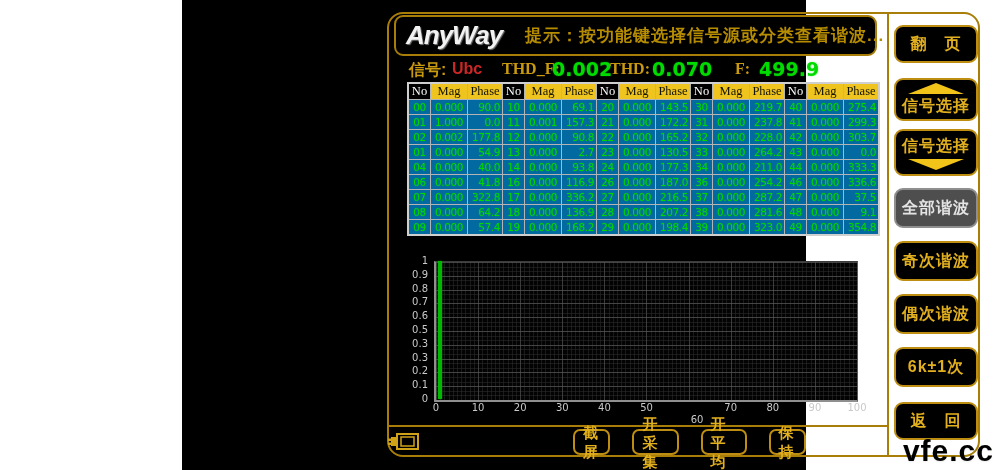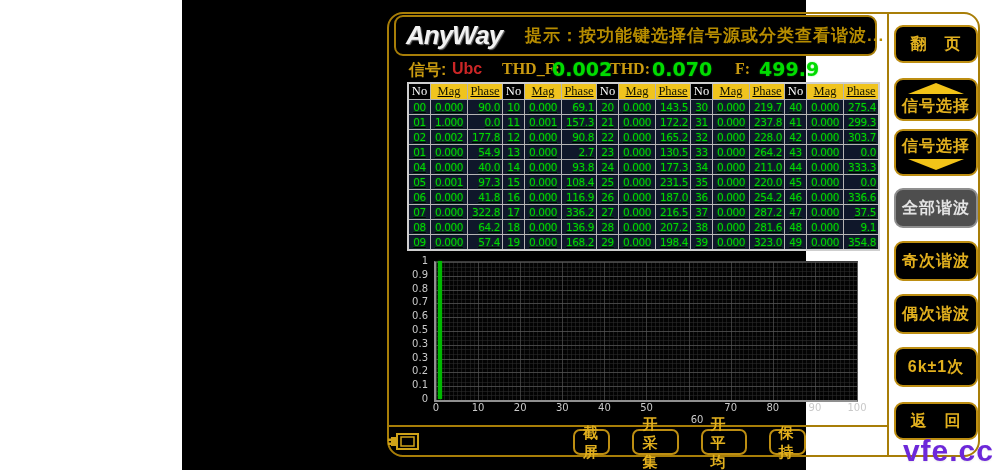--- a/index.html
+++ b/index.html
@@ -20,21 +20,21 @@
 
   
   .sig-label{position:absolute;top:60px;font-weight:bold;font-size:16px;color:#c99a10;}
   .sig-serif{font-family:"Liberation Serif",serif;font-weight:bold;}
   .sig-value{position:absolute;top:58px;font-size:19px;font-weight:bold;color:#00dc00;
              font-family:"DejaVu Sans",sans-serif;text-shadow:0 0 2px rgba(0,220,0,.45);}
   .sig-red{position:absolute;top:60px;font-size:16px;font-weight:bold;color:#cc2626;}
 
   
   .harm-table{position:absolute;left:225px;top:82px;width:456px;border-collapse:collapse;
-              table-layout:fixed;background:#0f172a;border:2px solid #cfcfcf;text-decoration:underline;}
+              table-layout:fixed;background:#0369a1;border:2px solid #cfcfcf;}
   .harm-table th,.harm-table td{border:1px solid #b4b4b4;padding:0;overflow:hidden;white-space:nowrap;}
   .harm-table th{height:15px;font-family:"Liberation Serif",serif;font-weight:normal;font-size:12.5px;}
   .harm-table th.c-no{background:#000;color:#fff;}
   .harm-table th.c-hdr{background:#f0c41e;color:#141400;}
   .harm-table td{height:14px;color:#00d800;font-size:10.5px;letter-spacing:-0.4px;
                  font-family:"DejaVu Sans",sans-serif;text-shadow:0 0 2px rgba(0,216,0,.4);}
   .harm-table td.d-no{text-align:center;}
   .harm-table td.d-mag{text-align:center;}
   .harm-table td.d-phase{text-align:right;padding-right:2px;}
 
@@ -64,21 +64,21 @@
   
   .side-btn{position:absolute;left:712px;width:84px;box-sizing:border-box;background:#000;
             border:2px solid #bd8e12;border-radius:9px;color:#e2b01e;font-weight:bold;font-size:16px;
             letter-spacing:1px;display:flex;flex-direction:column;align-items:center;
             justify-content:center;cursor:pointer;}
   .side-btn.selected{background:#4e4e4e;border-color:#8f8f8f;color:#e3e3e3;}
   .tri{width:0;height:0;border-left:28px solid transparent;border-right:28px solid transparent;}
   .tri.up{border-bottom:11px solid #f2c318;margin-bottom:2px;}
   .tri.down{border-top:11px solid #f2c318;margin-top:2px;}
 
-  .watermark{position:absolute;right:6px;bottom:2px;font-size:30px;font-weight:bold;color:#6d28d9;
+  .watermark{position:absolute;right:6px;bottom:2px;font-size:30px;font-weight:bold;color:#000000;
              letter-spacing:1px;text-shadow:0 1px 2px rgba(0,0,0,.08);}
 </style>
 </head>
 <body>
 
 <div class="stage">
   <div class="device">
     <div class="frame"></div>
     <div class="vdiv"></div>
 
@@ -192,37 +192,20 @@
             <td class="d-phase">93.8</td>
             <td class="d-no">24</td>
             <td class="d-mag">0.000</td>
             <td class="d-phase">177.3</td>
             <td class="d-no">34</td>
             <td class="d-mag">0.000</td>
             <td class="d-phase">211.0</td>
             <td class="d-no">44</td>
             <td class="d-mag">0.000</td>
             <td class="d-phase">333.3</td>
-          </tr>
-          <tr>
-            <td class="d-no">05</td>
-            <td class="d-mag">0.001</td>
-            <td class="d-phase">97.3</td>
-            <td class="d-no">15</td>
-            <td class="d-mag">0.000</td>
-            <td class="d-phase">108.4</td>
-            <td class="d-no">25</td>
-            <td class="d-mag">0.000</td>
-            <td class="d-phase">231.5</td>
-            <td class="d-no">35</td>
-            <td class="d-mag">0.000</td>
-            <td class="d-phase">220.0</td>
-            <td class="d-no">45</td>
-            <td class="d-mag">0.000</td>
-            <td class="d-phase">0.0</td>
           </tr>
           <tr>
             <td class="d-no">06</td>
             <td class="d-mag">0.000</td>
             <td class="d-phase">41.8</td>
             <td class="d-no">16</td>
             <td class="d-mag">0.000</td>
             <td class="d-phase">116.9</td>
             <td class="d-no">26</td>
             <td class="d-mag">0.000</td>

